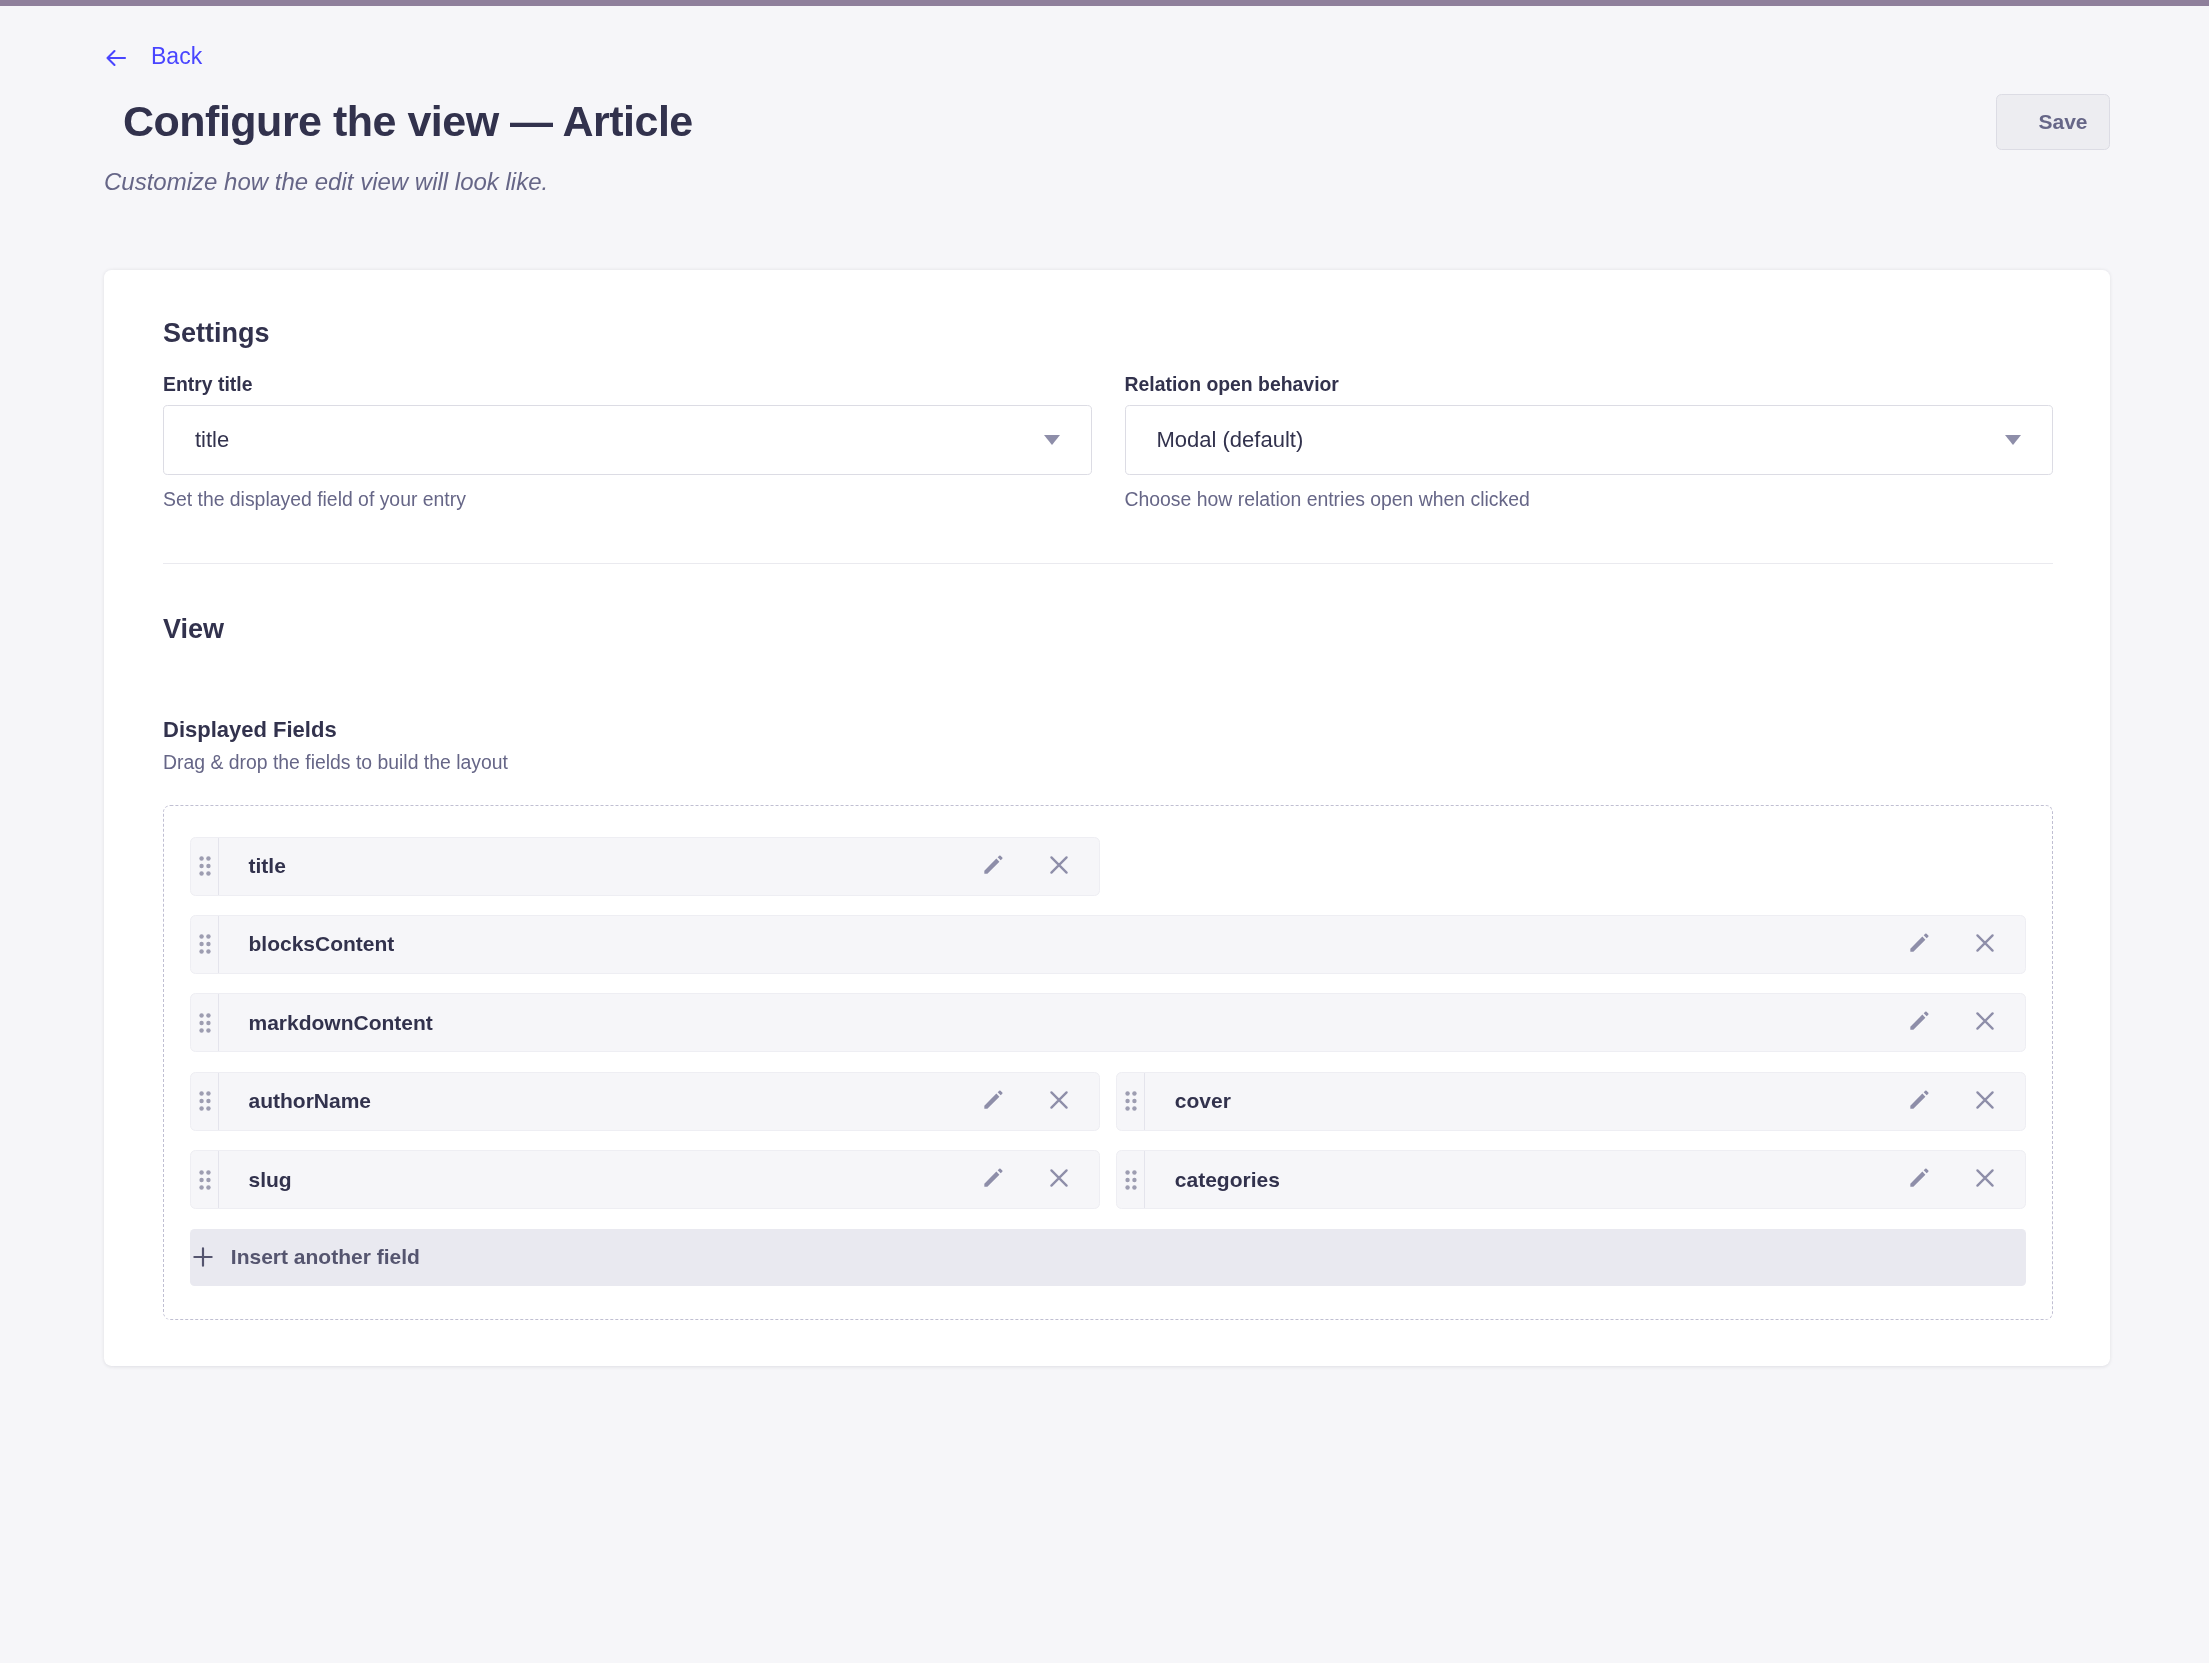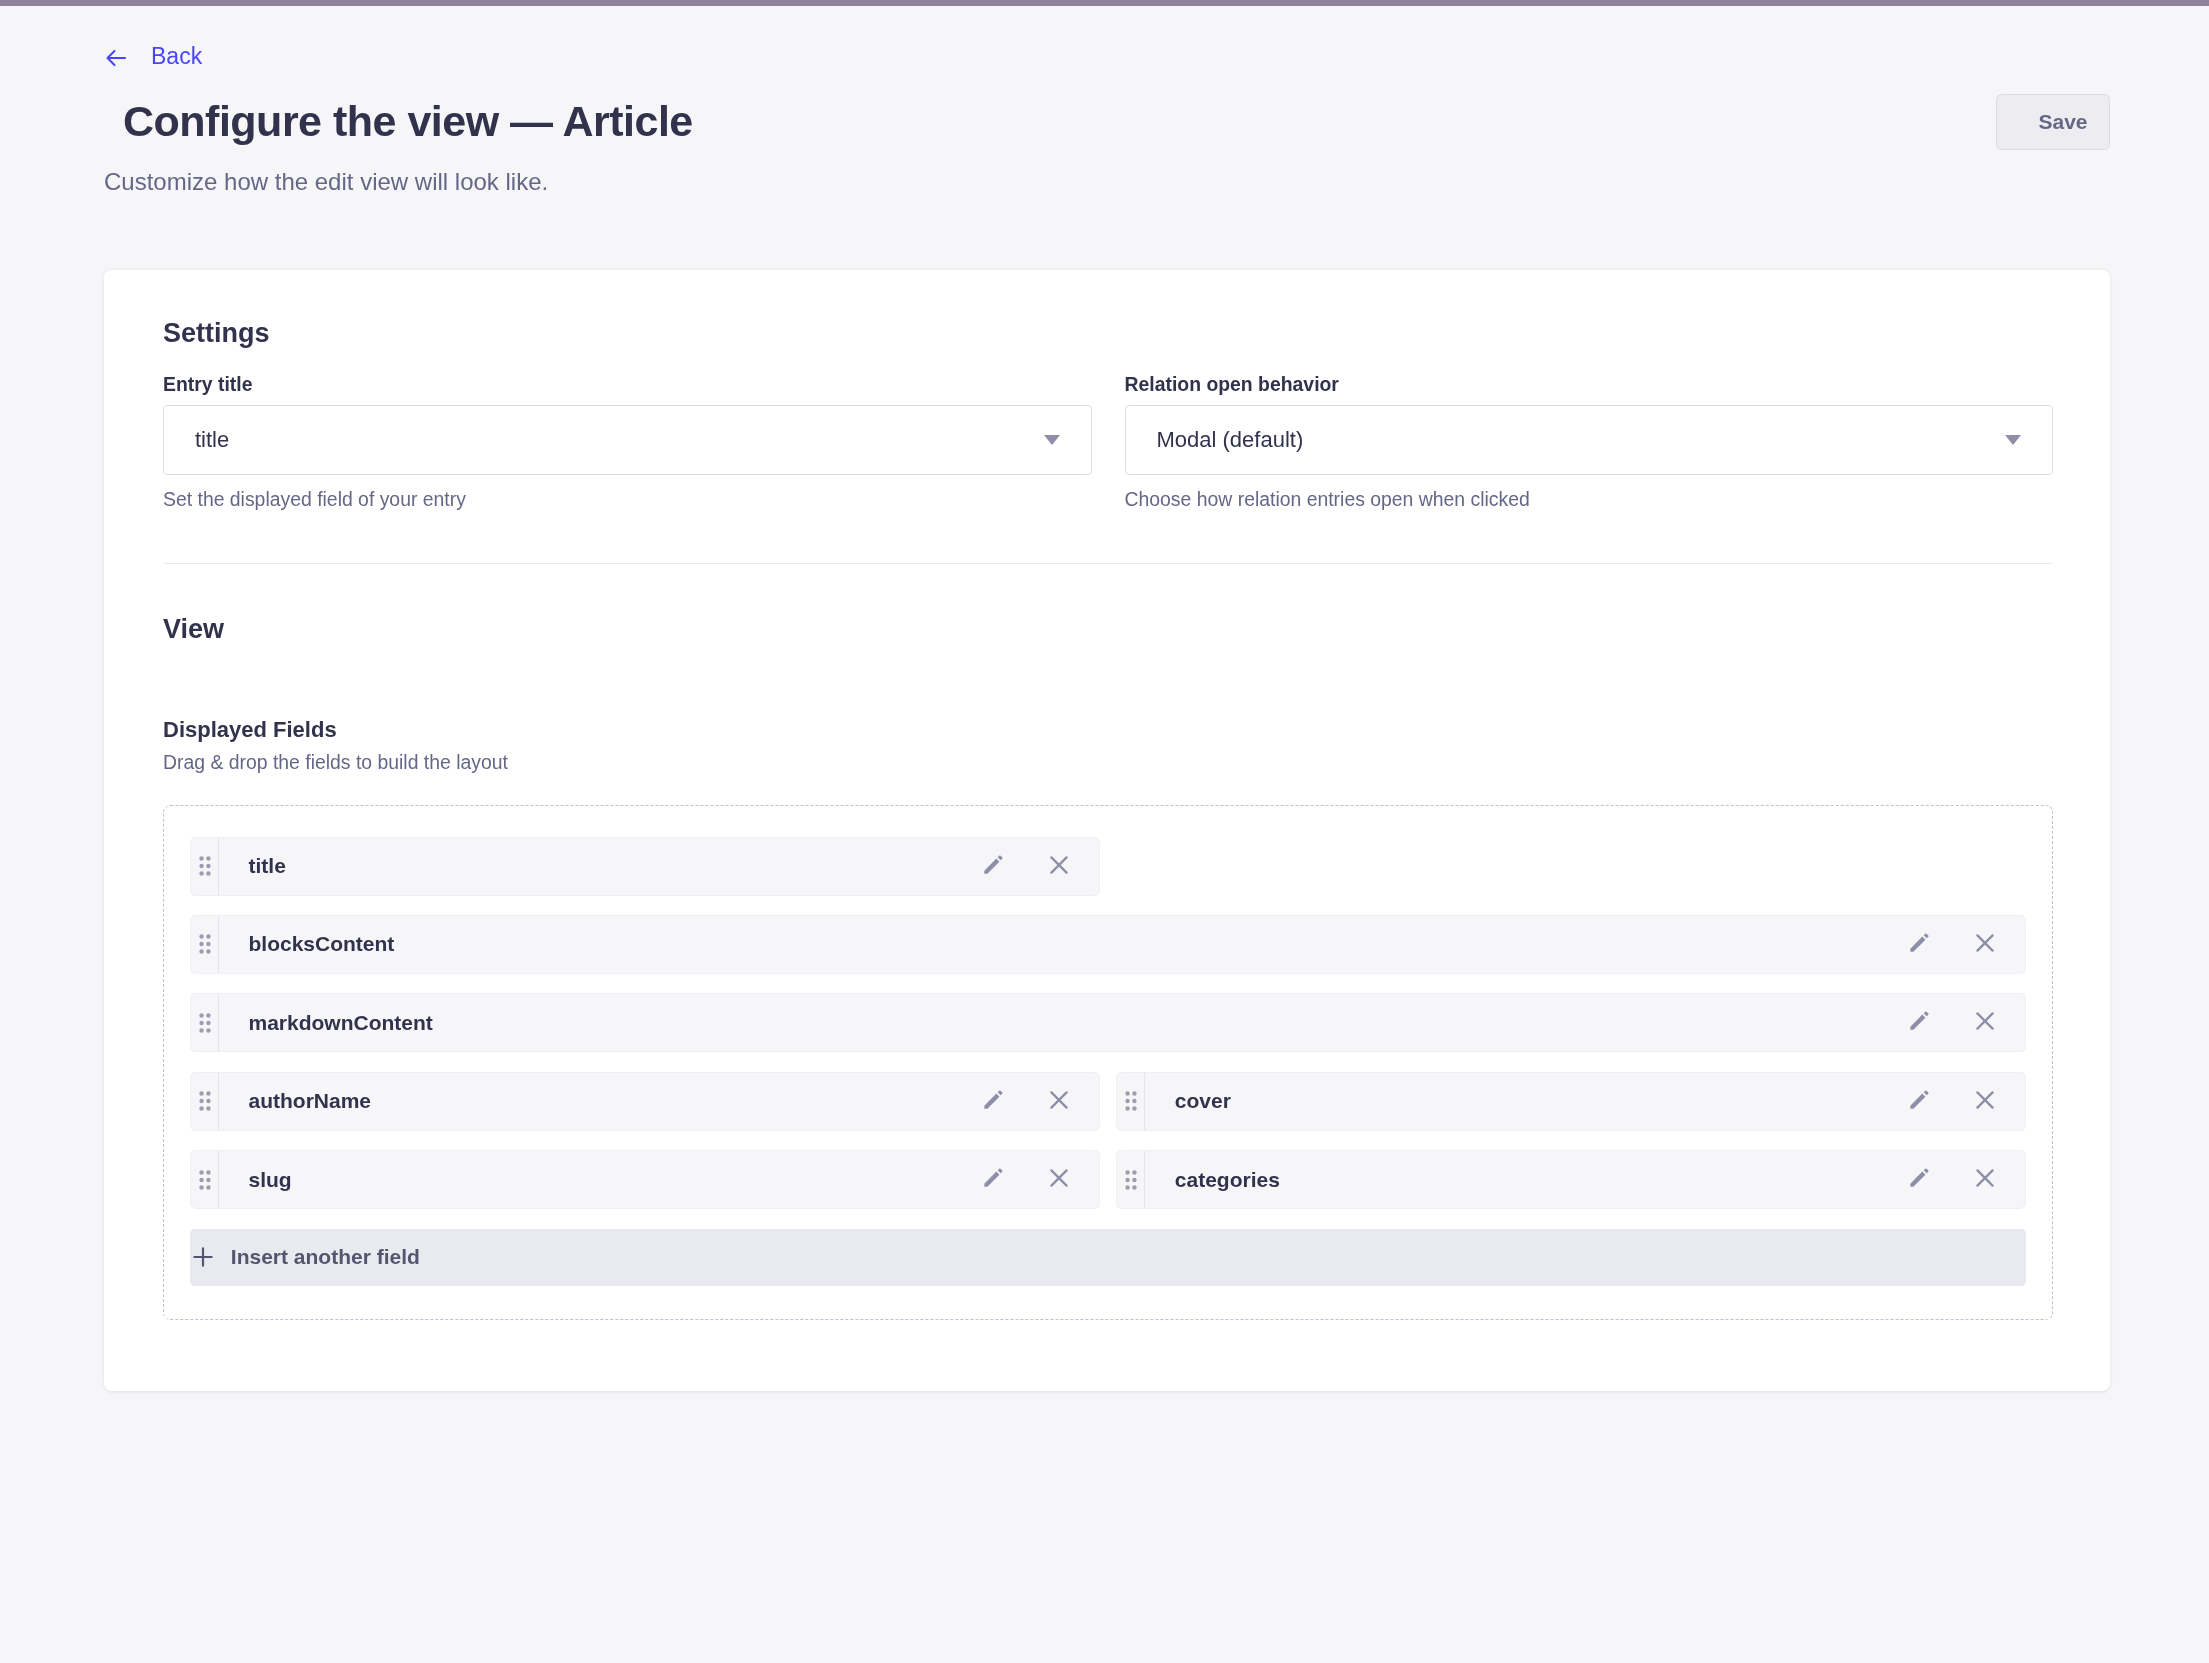--- a/index.html
+++ b/index.html
@@ -20,27 +20,27 @@
   .back-label { color:#4945ff; font-size:23px; font-weight:500; }
 
   .title-row { margin-top:24px; display:flex; align-items:center; justify-content:space-between;margin-left:19px; }
   h1.page-title { font-size:43px; font-weight:700; color:#32324d; letter-spacing:-0.5px; }
   .save-btn {
     background:#ededf1; border:0.9px solid #dcdce4; border-radius:5.5px;
     width:114px; height:56px; font-size:21px; font-weight:600; color:#666687;
     font-family:"Liberation Sans", sans-serif; cursor:pointer;
     display:flex; align-items:center; justify-content:center;padding-left:20px;
   }
-  .subtitle { margin-top:18.5px; font-size:24px; color:#666687; }
+  .subtitle { margin-top:18.5px; font-size:24px; color:#666687;font-style:italic; }
 
   
   .card {
     margin-top:74px; background:#ffffff; border-radius:7.4px;
     box-shadow:0 0.9px 3.7px rgba(33,33,52,0.1);
-    padding:48px 57px 71px 59px;
+    padding:48px 57px 46px 59px;
   }
   .section-heading { font-size:27px; font-weight:600; color:#32324d; }
 
   .form-grid { margin-top:24px; display:grid; grid-template-columns:1fr 1fr; column-gap:33px; }
   .field-label { font-size:19.4px; font-weight:600; color:#32324d; margin-bottom:9.2px; }
   .select-box {
     height:70px; background:#ffffff; border:0.9px solid #dcdce4; border-radius:4.6px;
     display:flex; align-items:center; padding:0 31px; cursor:pointer;
   }
   .select-value { font-size:22px; color:#32324d; }

